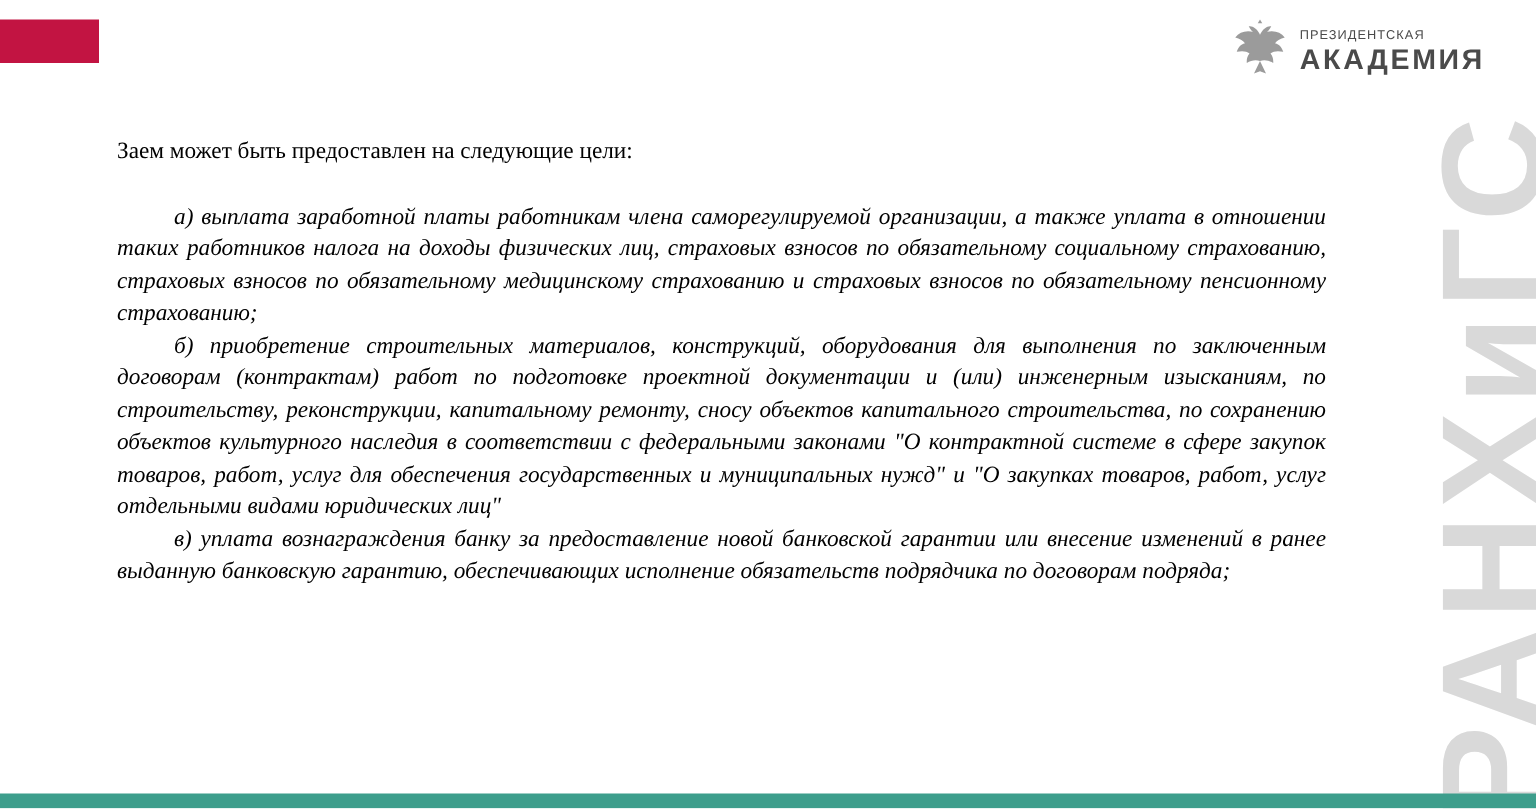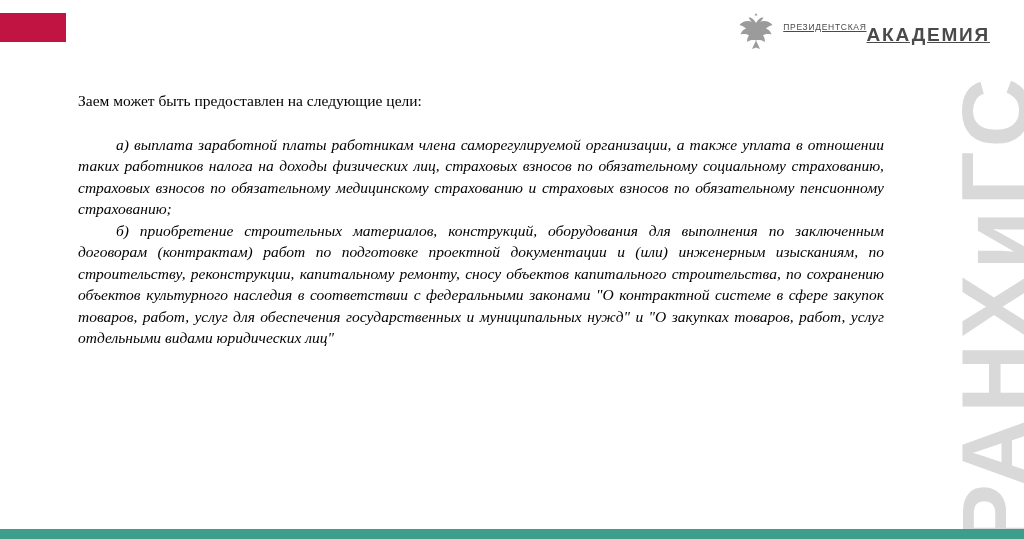--- a/index.html
+++ b/index.html
@@ -44,24 +44,24 @@
   .logo {
     position: absolute;
     top: 12px;
     right: 34px;
     display: flex;
     align-items: center;
     gap: 8px;
   }
   .logo-text {
     display: flex;
+    flex-direction: column;
     justify-content: center;
     color: var(--logo-gray);
     font-family: "Liberation Sans", sans-serif;
-    text-decoration: underline;
   }
   .logo-line1 {
     font-size: 8.5px;
     letter-spacing: 0.7px;
     font-weight: 400;
     white-space: nowrap;
   }
   .logo-line2 {
     font-size: 19px;
     font-weight: 700;
@@ -133,17 +133,18 @@
       <span class="logo-line2">АКАДЕМИЯ</span>
     </div>
   </div>
 
   <div class="watermark">РАНХиГС</div>
 
   <div class="content">
     <p class="heading">Заем может быть предоставлен на следующие цели:</p>
     <p class="para">а) выплата заработной платы работникам члена саморегулируемой организации, а также уплата в отношении таких работников налога на доходы физических лиц, страховых взносов по обязательному социальному страхованию, страховых взносов по обязательному медицинскому страхованию и страховых взносов по обязательному пенсионному страхованию;</p>
     <p class="para">б) приобретение строительных материалов, конструкций, оборудования для выполнения по заключенным договорам (контрактам) работ по подготовке проектной документации и (или) инженерным изысканиям, по строительству, реконструкции, капитальному ремонту, сносу объектов капитального строительства, по сохранению объектов культурного наследия в соответствии с федеральными законами "О контрактной системе в сфере закупок товаров, работ, услуг для обеспечения государственных и муниципальных нужд" и "О закупках товаров, работ, услуг отдельными видами юридических лиц"</p>
+    <p class="para">в) уплата вознаграждения банку за предоставление новой банковской гарантии или внесение изменений в ранее выданную банковскую гарантию, обеспечивающих исполнение обязательств подрядчика по договорам подряда;</p>
   </div>
 
   <div class="bottom-bar"></div>
 
 </div>
 
 </body></html>

